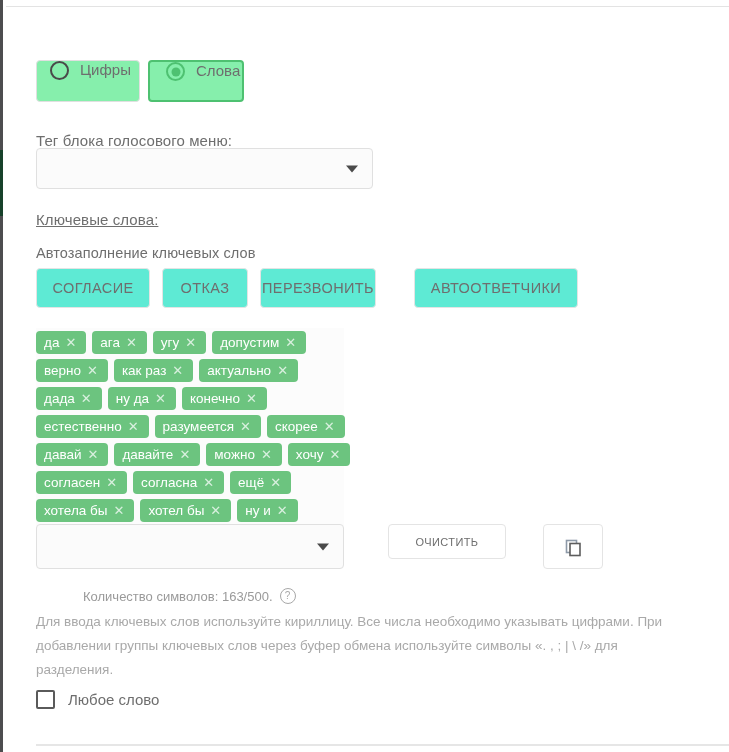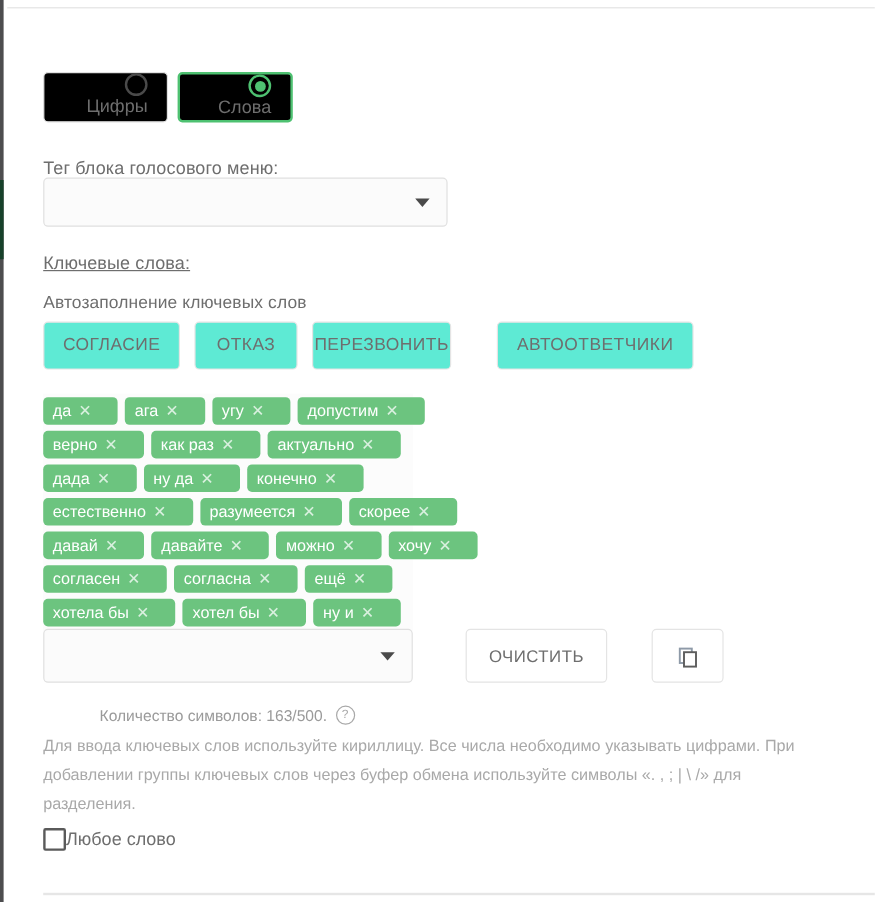--- a/index.html
+++ b/index.html
@@ -62,28 +62,27 @@
     color: #6e6e6e;
     white-space: nowrap;
     letter-spacing: 0.1px;
   }
 
   
   .radio-card {
     position: absolute;
     height: 42px;
     box-sizing: border-box;
-    background: #000000;
+    background: #86efac;
     border: 1px solid #e0e0e0;
     border-radius: 4px;
     display: flex;
-    align-items: flex-end;
+    align-items: flex-start;
     padding: 0 16px 0 13px;
     cursor: pointer;
-    flex-direction: column;
   }
   .radio-card.selected {
     border: 2px solid #4ec171;
     padding-left: 16px;
   }
   .radio-ring {
     width: 19px;
     height: 19px;
     border-radius: 50%;
     border: 2px solid #4a4a4a;
@@ -170,50 +169,50 @@
     margin-bottom: 5px;
     height: 23px;
   }
   .chip {
     height: 23px;
     box-sizing: border-box;
     background: #6cc47f;
     border-radius: 4px;
     display: inline-flex;
     align-items: center;
-    padding: 0 22px 0 8px;
+    padding: 0 10px 0 8px;
     margin-right: 6px;
     font-size: 13.5px;
     color: #ffffff;
     white-space: nowrap;
     cursor: default;
   }
   .chip-x {
     margin-left: 6px;
     font-size: 13px;
     color: #d9f0df;
     line-height: 1;
     cursor: pointer;
   }
 
   
   .clear-btn {
     position: absolute;
     left: 388px;
     top: 524px;
     width: 118px;
-    height: 45px;
+    height: 35px;
     box-sizing: border-box;
     background: #fff;
     border: 1px solid #e4e4e4;
     border-radius: 4px;
     display: flex;
     align-items: center;
     justify-content: center;
-    font-size: 14px;
+    font-size: 11px;
     color: #6e6e6e;
     letter-spacing: 0.4px;
     cursor: pointer;
     font-family: "Liberation Sans", sans-serif;
   }
   .copy-btn {
     position: absolute;
     left: 543px;
     top: 524px;
     width: 60px;
@@ -276,21 +275,21 @@
   .checkbox-box {
     width: 19px;
     height: 19px;
     box-sizing: border-box;
     border: 2px solid #5a5a5a;
     border-radius: 2px;
     background: #fff;
     flex: none;
   }
   .checkbox-label {
-    margin-left: 0;
+    margin-left: 13px;
     font-size: 15px;
     color: #6e6e6e;
     white-space: nowrap;
   }
 </style>
 </head>
 <body>
 
 <div class="page">
 

